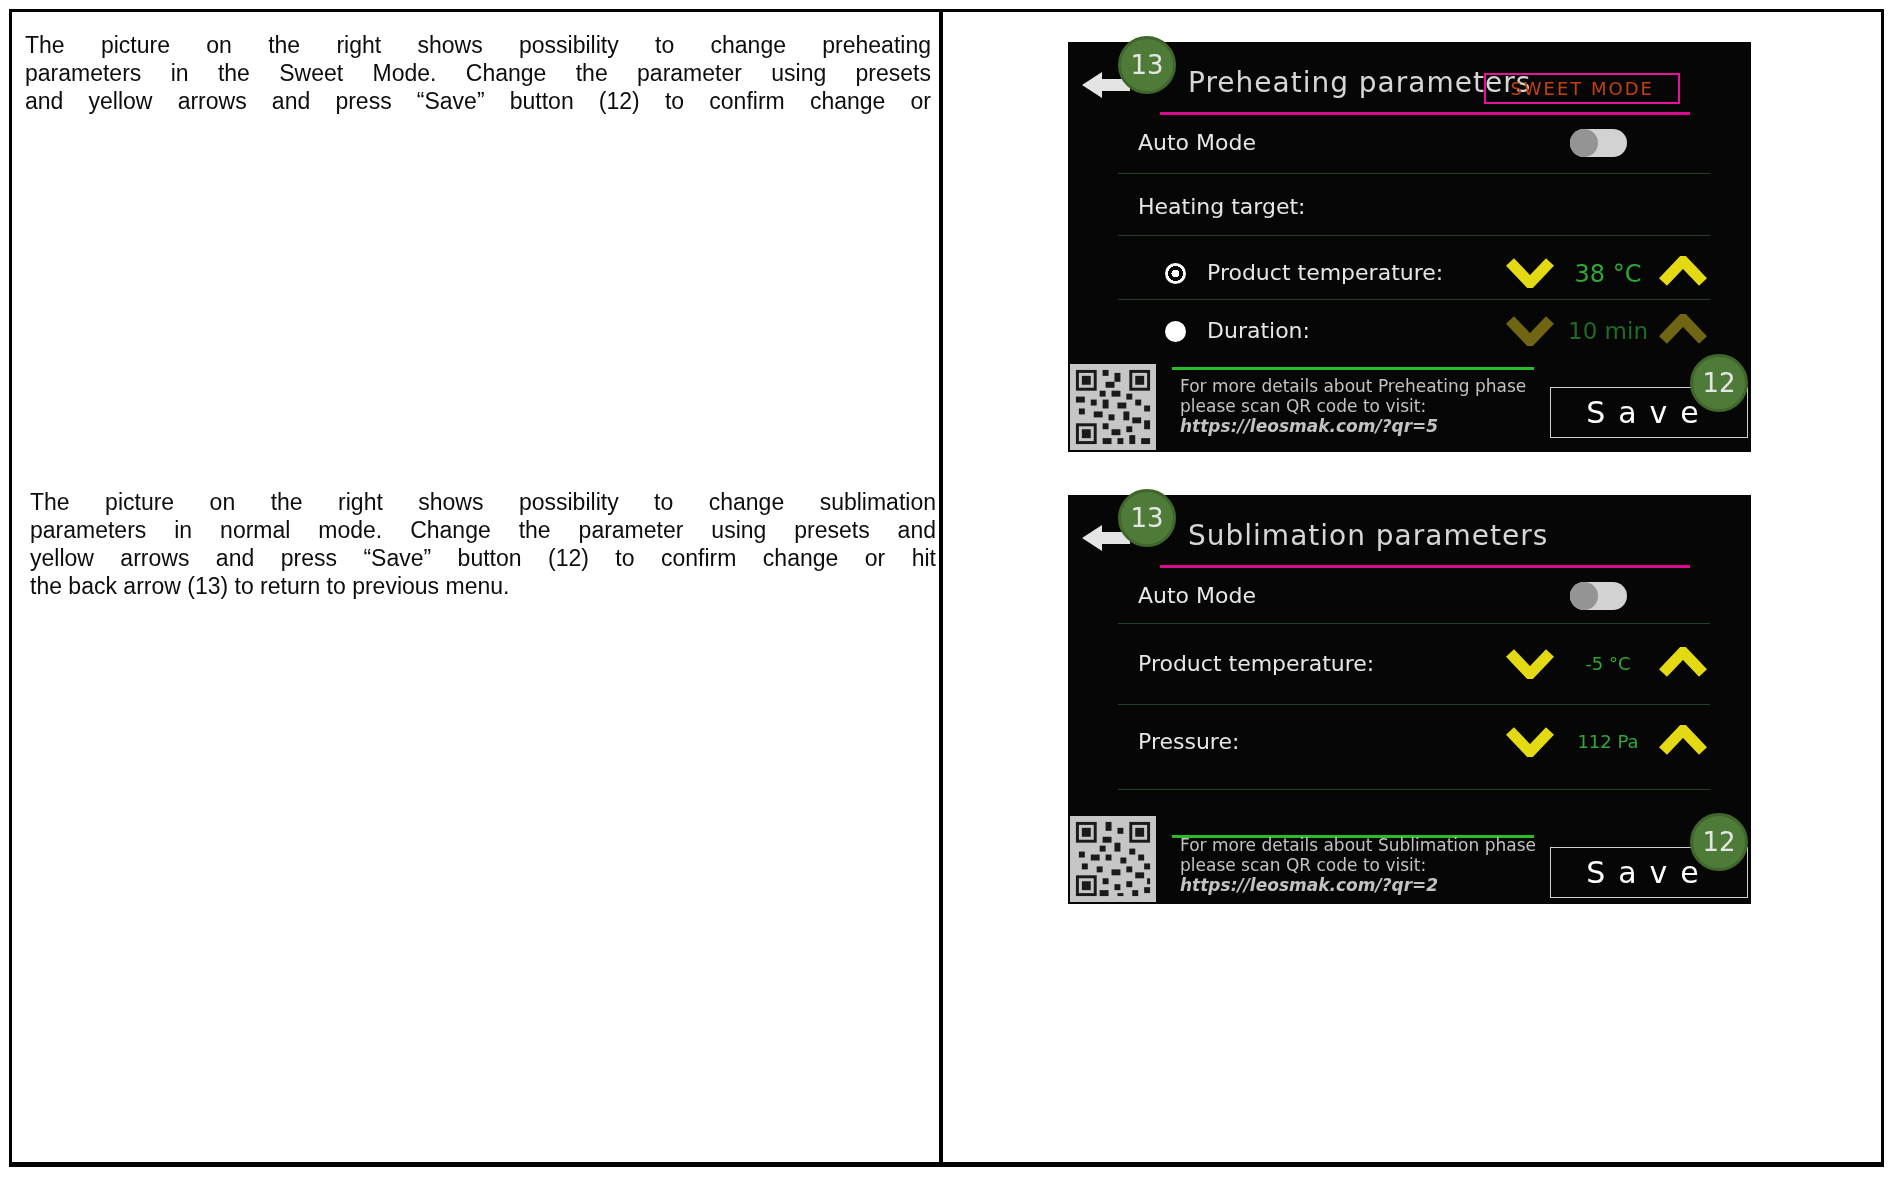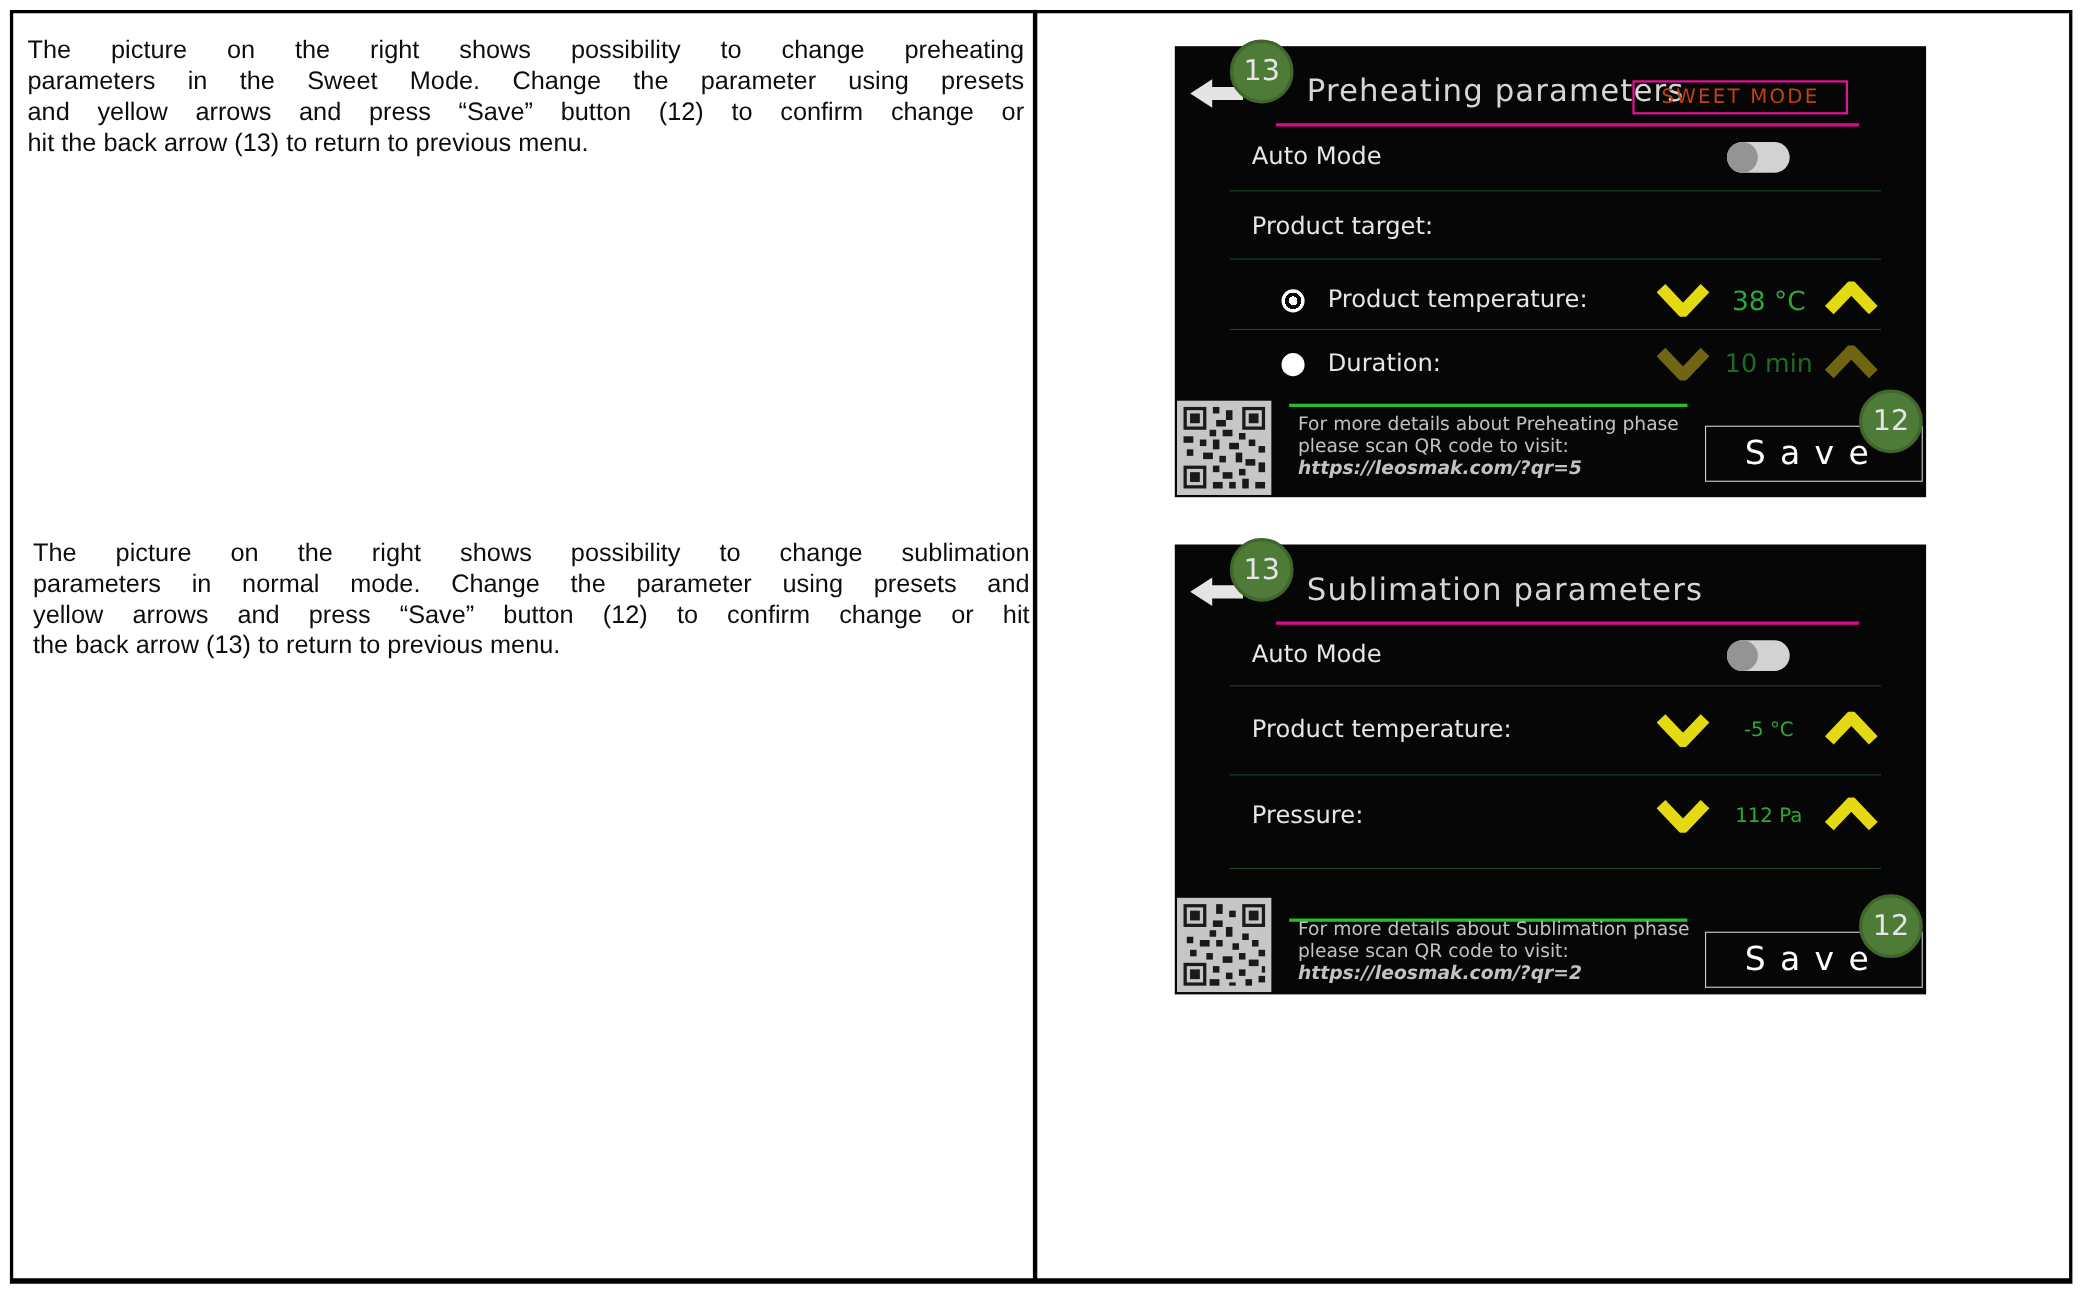--- a/index.html
+++ b/index.html
@@ -81,21 +81,20 @@
 </head>
 <body>
 
 <div class="frame"></div>
 <div class="col-divider"></div>
 
 <div class="para para1">
   <div class="tline">The picture on the right shows possibility to change preheating</div>
   <div class="tline">parameters in the Sweet Mode. Change the parameter using presets</div>
   <div class="tline">and yellow arrows and press “Save” button (12) to confirm change or</div>
-  <div class="tline last">hit the back arrow (13) to return to previous menu.</div>
 </div>
 
 <div class="para para2">
   <div class="tline">The picture on the right shows possibility to change sublimation</div>
   <div class="tline">parameters in normal mode. Change the parameter using presets and</div>
   <div class="tline">yellow arrows and press “Save” button (12) to confirm change or hit</div>
   <div class="tline last">the back arrow (13) to return to previous menu.</div>
 </div>
 
 <div class="panel panel1">
@@ -106,21 +105,21 @@
   <div class="panel-title">Preheating parameters</div>
   <div class="mode-badge">SWEET MODE</div>
   <div class="title-underline"></div>
 
   <div class="plabel" style="left:70px;top:88px;">Auto Mode</div>
   <div class="toggle" style="top:87px;">
     <div class="knob"></div>
   </div>
   <div class="sep" style="top:131px;"></div>
 
-  <div class="plabel" style="left:70px;top:152px;">Product target:</div>
+  <div class="plabel" style="left:70px;top:152px;">Heating target:</div>
   <div class="sep" style="top:193px;"></div>
 
   <div class="radio sel" style="left:97px;top:221px;"></div>
   <div class="plabel" style="left:139px;top:218px;">Product temperature:</div>
   <svg class="chev dn on" style="top:214px;" viewBox="0 0 50 32">
     <polyline points="5,6 25,27 45,6" fill="none" stroke="currentColor" stroke-width="11"></polyline>
   </svg>
   <div class="rowval" style="top:218px;">38 °C</div>
   <svg class="chev up on" style="top:214px;" viewBox="0 0 50 32">
     <polyline points="5,26 25,5 45,26" fill="none" stroke="currentColor" stroke-width="11"></polyline>

